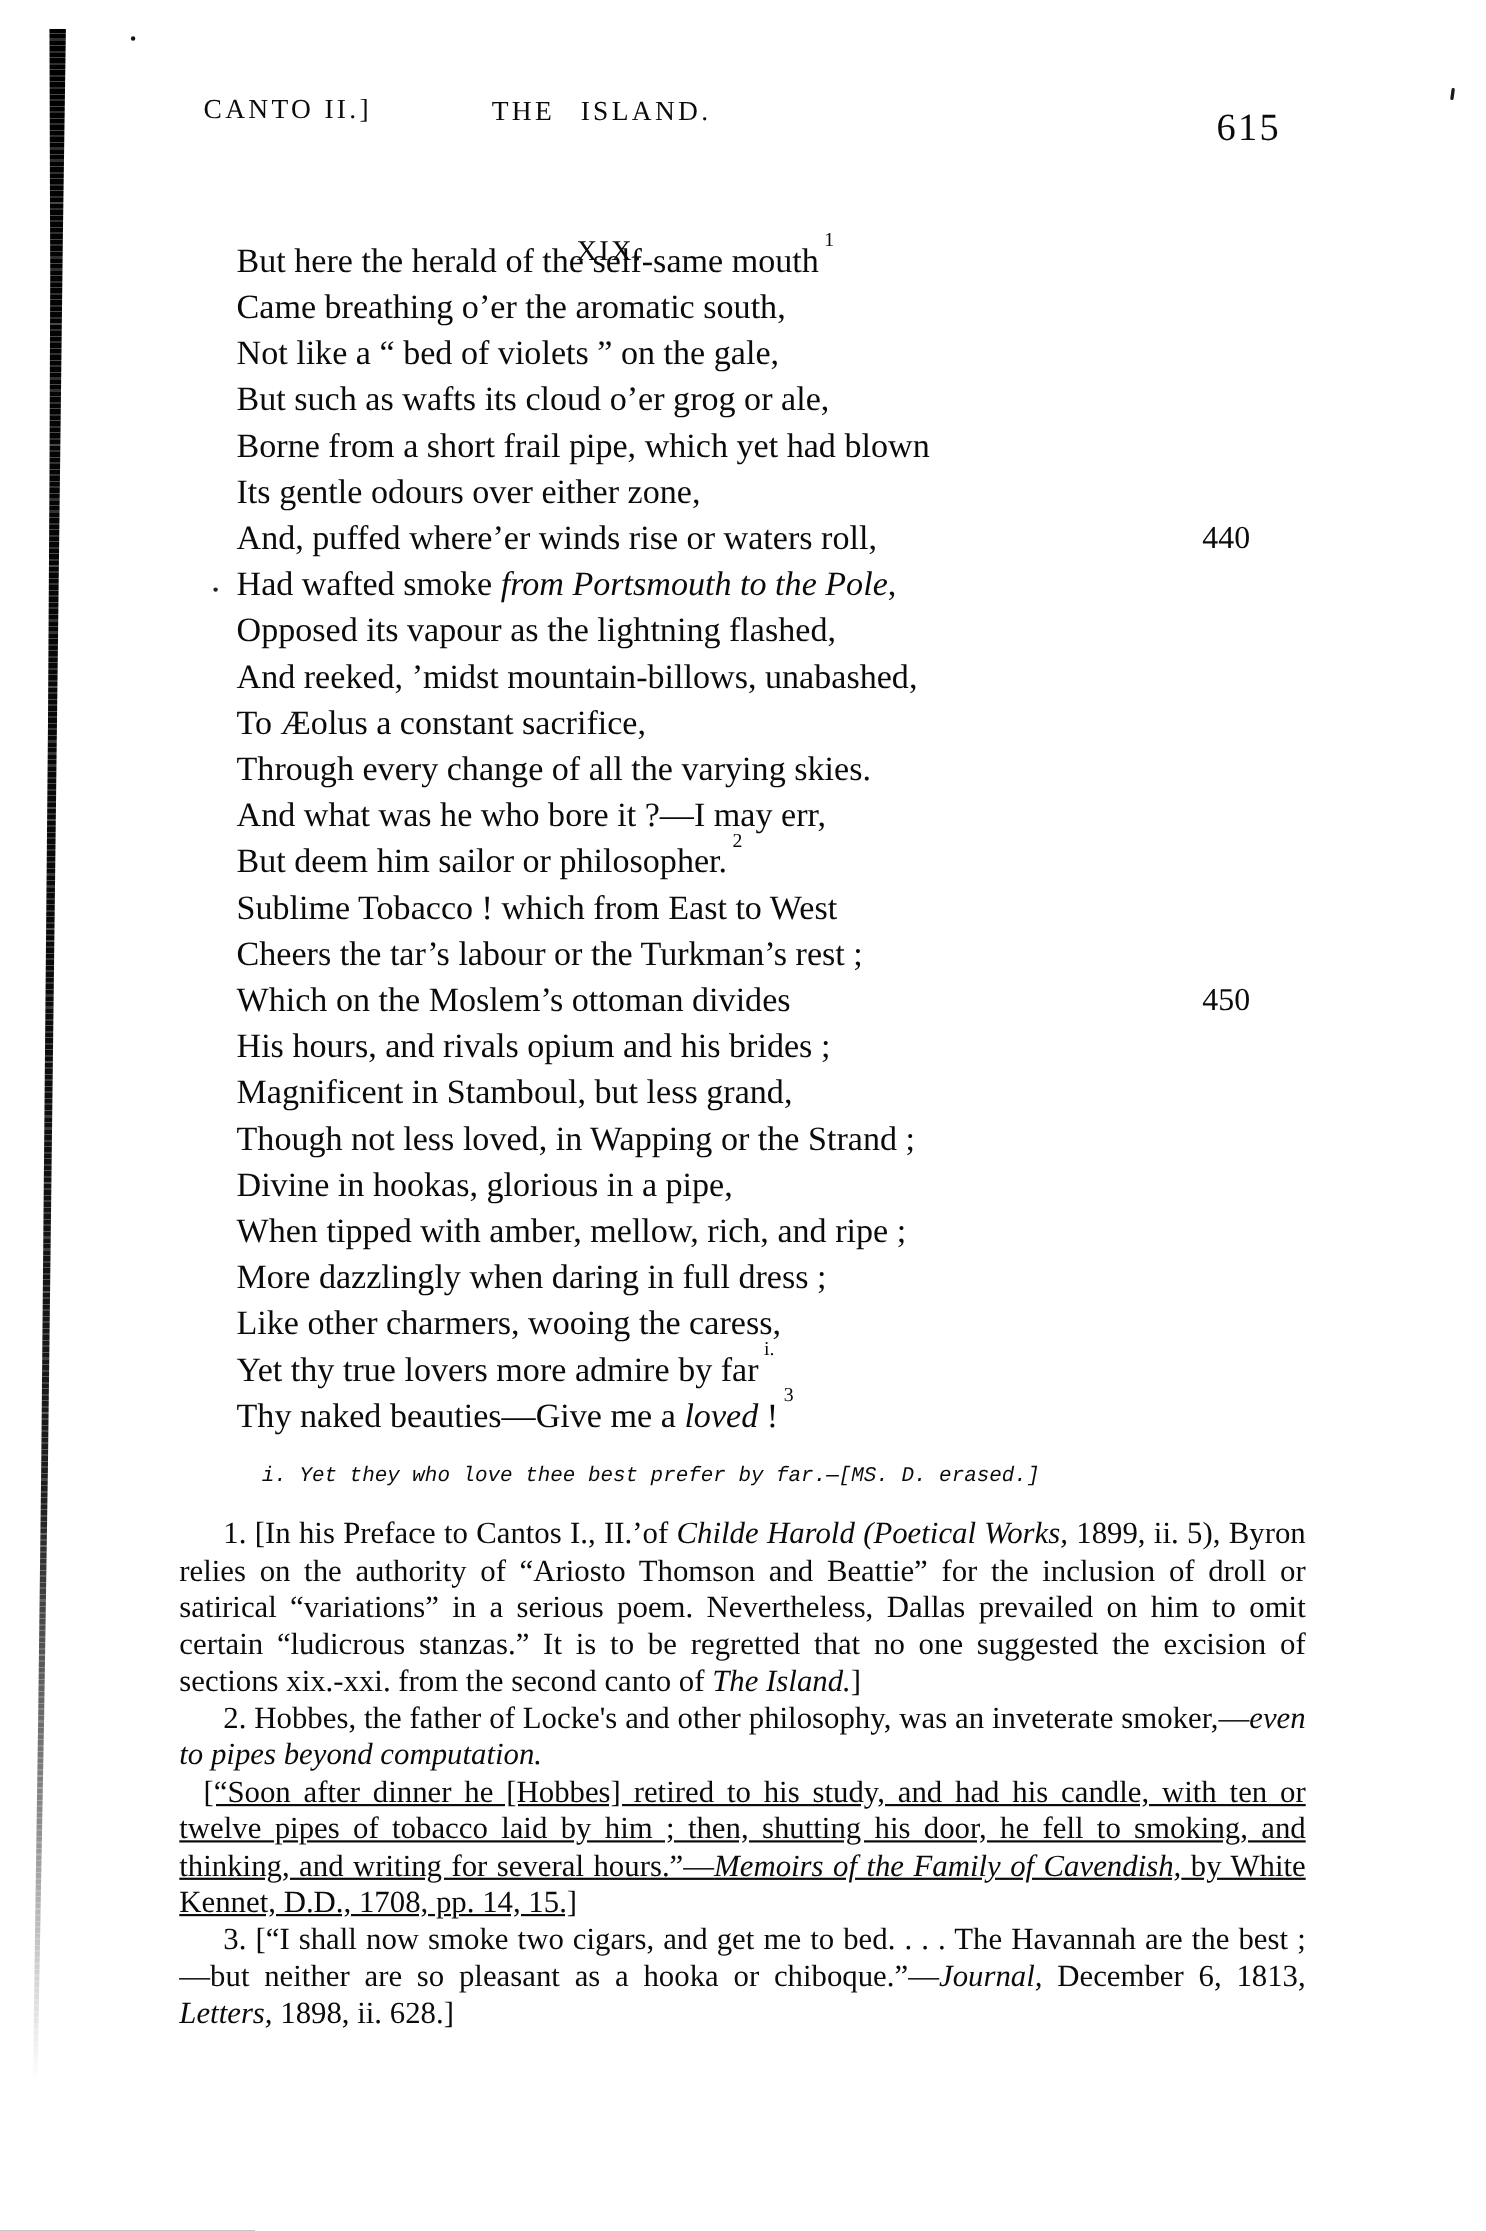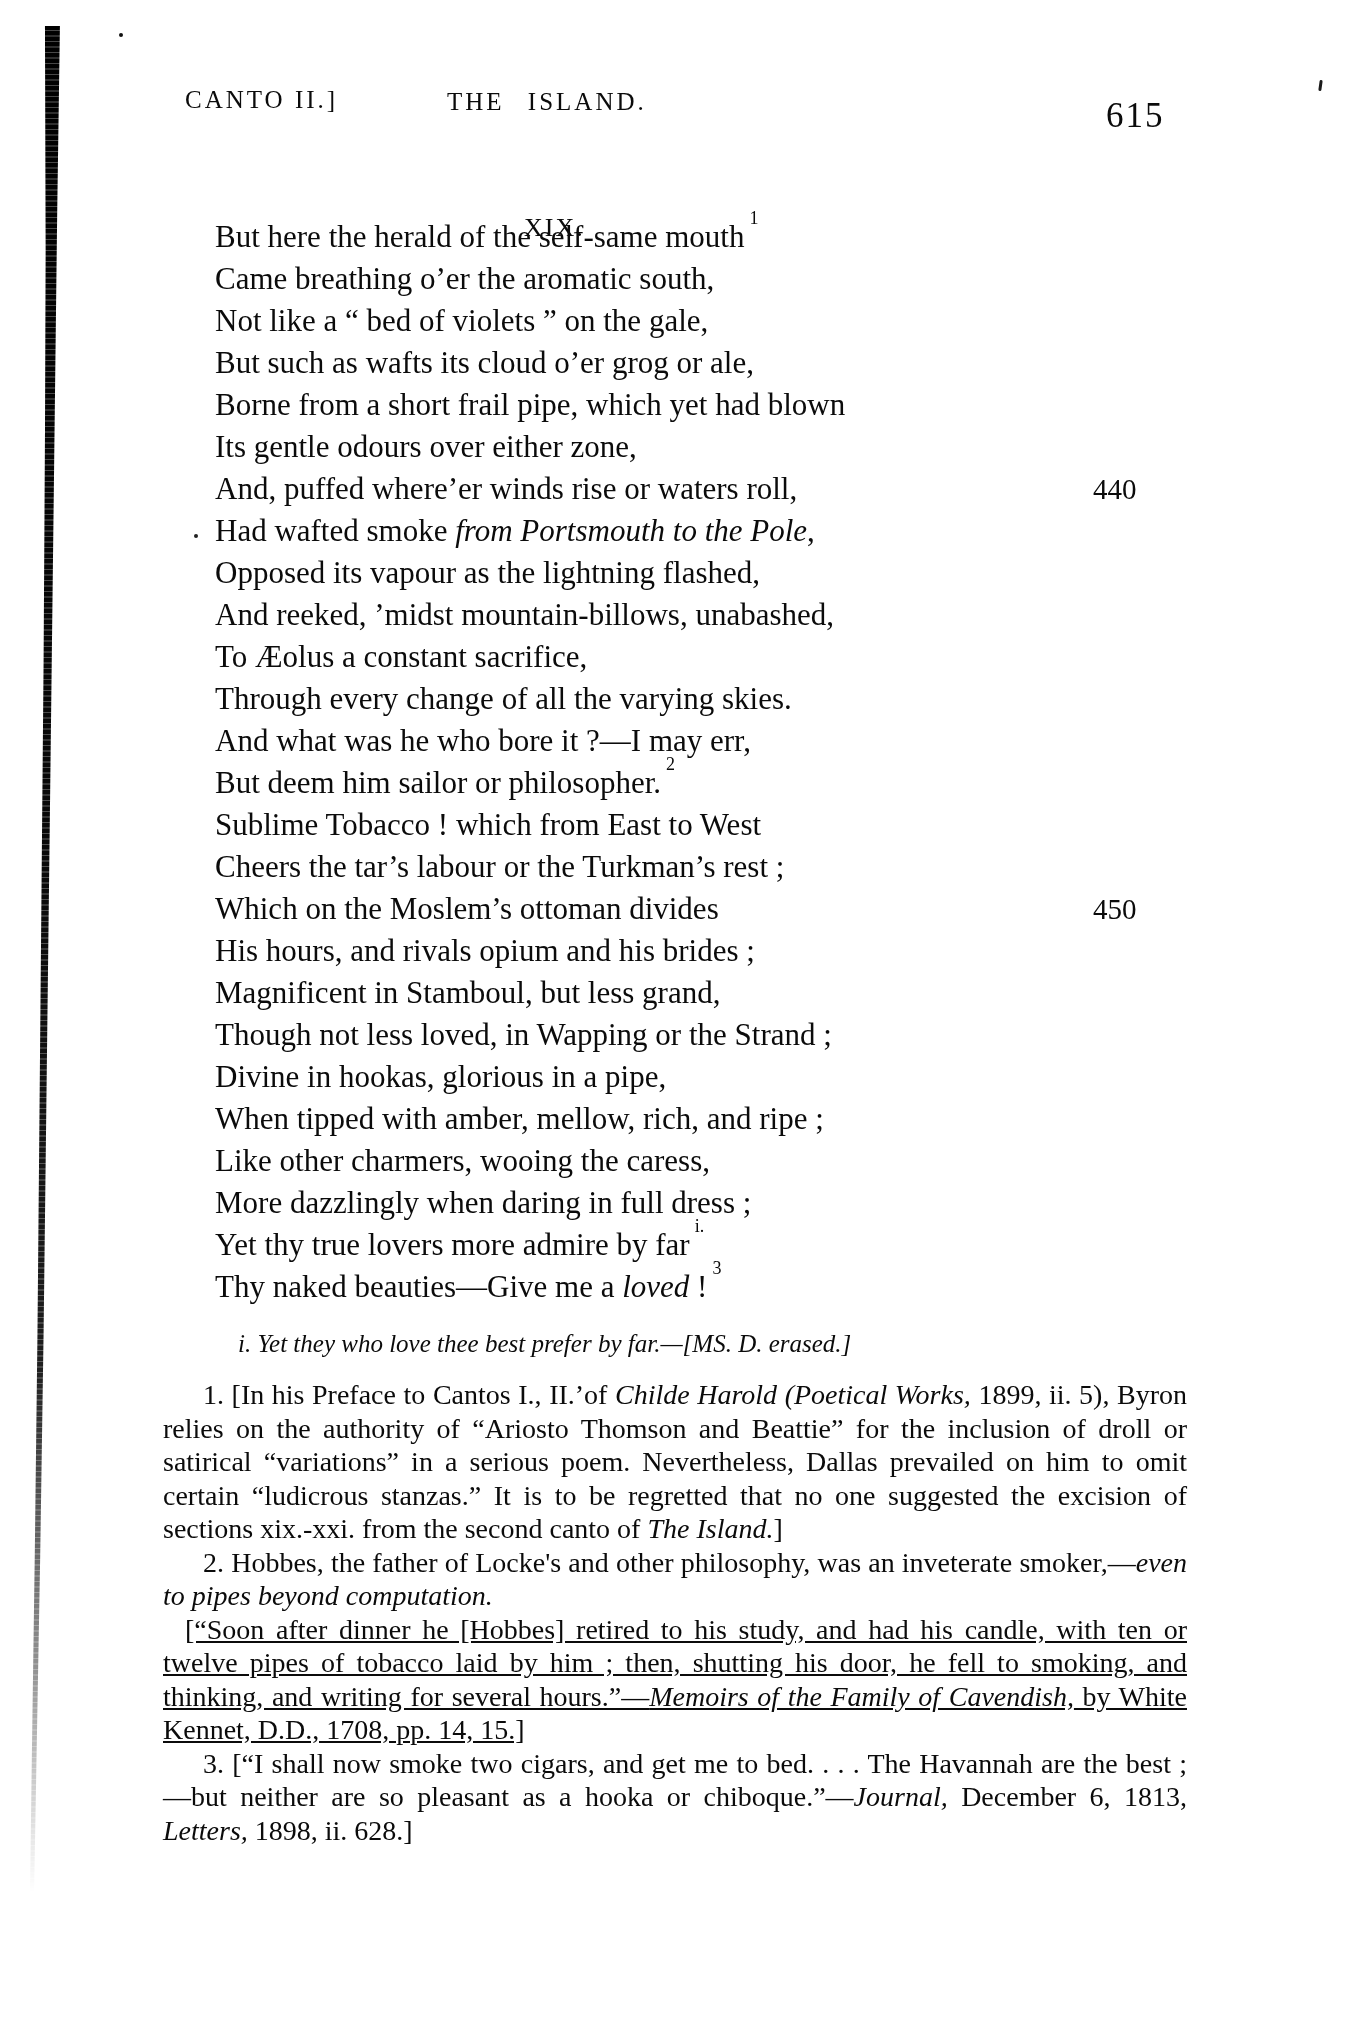--- a/index.html
+++ b/index.html
@@ -34,21 +34,21 @@
   .hdr-center{position:absolute;left:447px;top:88px;font-size:25px;letter-spacing:3px;word-spacing:14px;}
   .hdr-pageno{position:absolute;left:1106px;top:96px;font-size:35px;letter-spacing:2px;}
   
   .stanza-no{position:absolute;left:524px;top:180px;font-size:26px;letter-spacing:2px;margin-top:33px;}
   .poem{position:absolute;left:215px;top:216px;width:960px;}
   .line{position:relative;font-size:31px;line-height:42px;white-space:nowrap;}
   .line sup{font-size:18px;line-height:0;position:relative;top:-12px;margin-left:5px;}
   .lineno{position:absolute;left:878px;top:0;font-size:29px;}
   .it{font-style:italic;}
   
-  .variant{position:absolute;left:238px;top:1330px;font-size:25px;}
+  .variant{position:absolute;left:238px;top:1330px;font-size:19px;font-family:Liberation Mono, monospace;}
   .variant p{margin:0;}
   .footnotes{position:absolute;left:163px;top:1378px;width:1024px;font-size:28px;line-height:33.5px;text-align:justify;}
   .footnotes p{margin:0;}
   .footnotes p.num{text-indent:40px;}
   .footnotes p.quote{text-indent:22px;text-decoration:underline;}
 </style>
 </head>
 <body>
 
 <div class="page">
@@ -80,22 +80,22 @@
       <div class="line"><span>And what was he who bore it ?—I may err,</span></div>
       <div class="line"><span>But deem him sailor or philosopher.</span><sup>2</sup></div>
       <div class="line"><span>Sublime Tobacco ! which from East to West</span></div>
       <div class="line"><span>Cheers the tar’s labour or the Turkman’s rest ;</span></div>
       <div class="line"><span>Which on the Moslem’s ottoman divides</span><span class="lineno">450</span></div>
       <div class="line"><span>His hours, and rivals opium and his brides ;</span></div>
       <div class="line"><span>Magnificent in Stamboul, but less grand,</span></div>
       <div class="line"><span>Though not less loved, in Wapping or the Strand ;</span></div>
       <div class="line"><span>Divine in hookas, glorious in a pipe,</span></div>
       <div class="line"><span>When tipped with amber, mellow, rich, and ripe ;</span></div>
+      <div class="line"><span>More dazzlingly when daring in full dress ;</span></div>
       <div class="line"><span>Like other charmers, wooing the caress,</span></div>
-      <div class="line"><span>More dazzlingly when daring in full dress ;</span></div>
       <div class="line"><span>Yet thy true lovers more admire by far</span><sup>i.</sup></div>
       <div class="line"><span>Thy naked beauties—Give me a </span><span class="it">loved</span><span> !</span><sup>3</sup></div>
     </div>
 
   <div class="variant">
       <p><span class="it">i. </span><span class="it">Yet they who love thee best prefer by far.—[MS. D. erased.]</span></p>
     </div>
 
   <div class="footnotes">
       <p class="num"><span>1. [In his Preface to Cantos I., II.’of </span><span class="it">Childe Harold (Poetical Works,</span><span> 1899, ii. 5), Byron relies on the authority of “Ariosto Thomson and Beattie” for the inclusion of droll or satirical “variations” in a serious poem. Nevertheless, Dallas prevailed on him to omit certain “ludicrous stanzas.” It is to be regretted that no one suggested the excision of sections xix.-xxi. from the second canto of </span><span class="it">The Island.</span><span>]</span></p>

